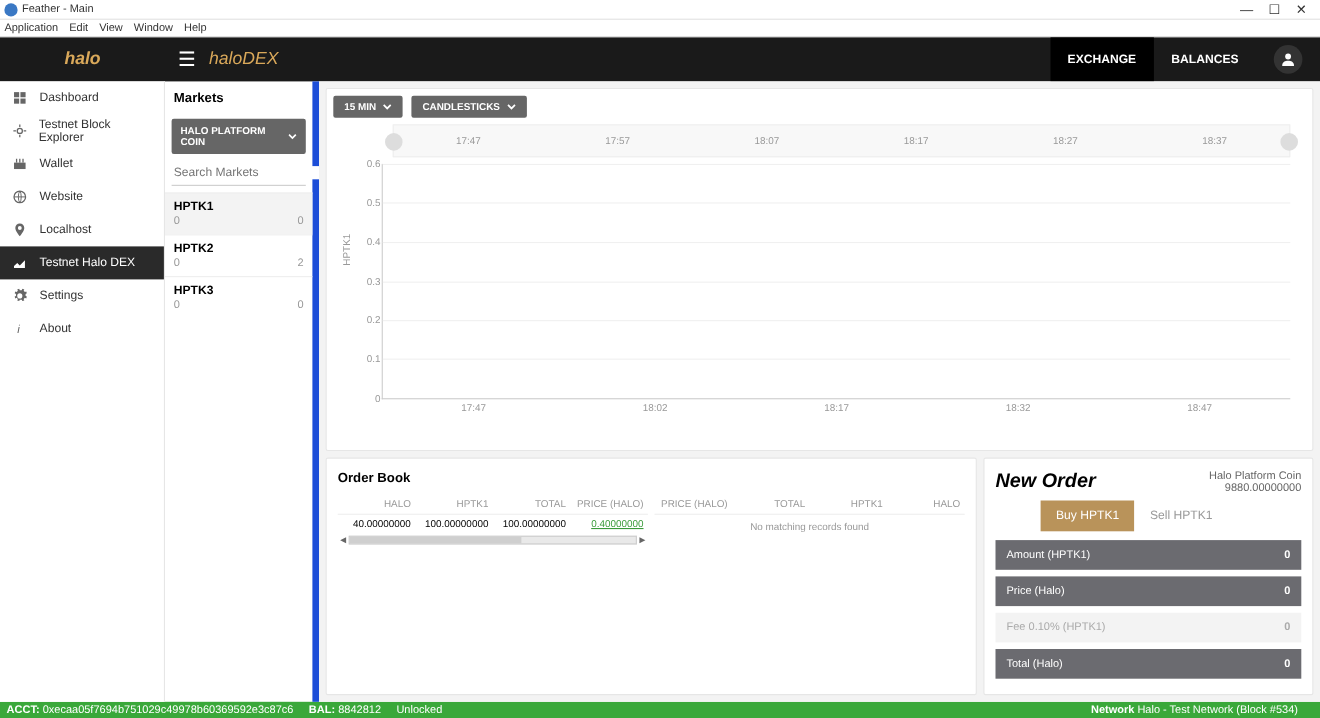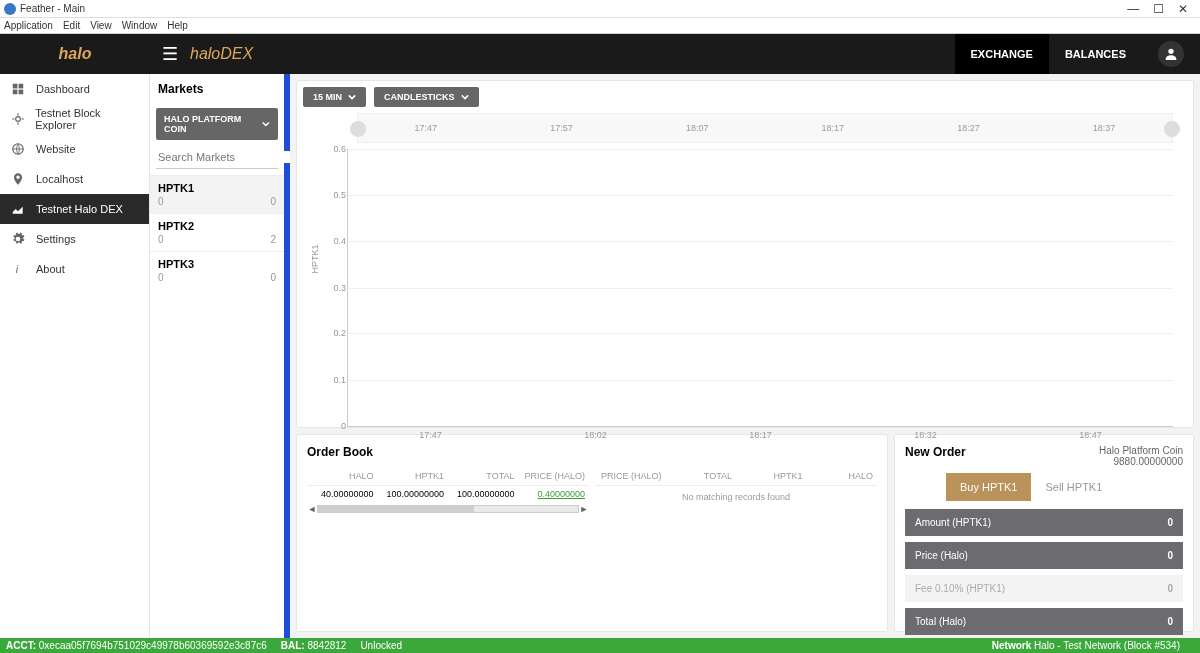--- a/index.html
+++ b/index.html
@@ -53,21 +53,21 @@
 .content { flex:1; background:#f3f3f3; display:flex; flex-direction:column; padding:6px; gap:6px; overflow:hidden;justify-content:space-between; }
 .chart-card { background:#fff; border:1px solid #e6e6e6; border-radius:2px; flex:0 0 330px; display:flex; flex-direction:column; }
 .chart-toolbar { padding:6px; display:flex; gap:8px; }
 .chip { background:#666; color:#fff; font-size:9px; font-weight:bold; padding:5px 10px; border-radius:2px; display:flex; align-items:center; gap:6px; cursor:pointer; }
 .chip svg { width:8px; height:8px; fill:#fff; }
 .chart-body { flex:1; position:relative; padding-left:40px; }
 .chart-slider { height:30px; background:#f8f8f8; border:1px solid #eee; margin:0 20px; position:relative; display:flex; align-items:center; justify-content:space-around; font-size:9px; color:#999; }
 .handle { position:absolute; width:16px; height:16px; background:#ddd; border-radius:50%; top:7px; }
 .handle.left { left:-8px; }
 .handle.right { right:-8px; }
-.chart-plot { height:278px; margin:6px 20px 0 10px; position:relative; border-left:1px solid #ccc; border-bottom:1px solid #ccc; }
+.chart-plot { height:214px; margin:6px 20px 0 10px; position:relative; border-left:1px solid #ccc; border-bottom:1px solid #ccc; }
 .ytick { position:absolute; left:-24px; font-size:9px; color:#999; transform:translateY(-50%); width:22px; text-align:right; }
 .gridline { position:absolute; left:0; right:0; border-top:1px solid #f0f0f0; }
 .ylabel { position:absolute; left:-38px; top:50%; transform:rotate(-90deg) translateX(50%); transform-origin:left top; font-size:9px; color:#999; }
 .xtick { position:absolute; bottom:-14px; font-size:9px; color:#999; transform:translateX(-50%); }
 
 
 .bottom-row { flex:1; display:flex; gap:6px; min-height:0; }
 .card { background:#fff; border:1px solid #e6e6e6; border-radius:2px; }
 .orderbook { flex:1; padding:10px; display:flex; flex-direction:column; }
 .ob-title { font-weight:bold; font-size:12px; margin-bottom:8px; }
@@ -78,21 +78,21 @@
 .ob-row { display:flex; padding:3px 0; }
 .ob-row .green { color:#3a9b3a; text-decoration:underline; }
 .ob-empty { text-align:center; color:#999; padding:6px 0; }
 .ob-scroll { display:flex; align-items:center; margin-top:2px; }
 .ob-scroll-track { flex:1; height:8px; background:#e9e9e9; border:1px solid #ccc; position:relative; }
 .ob-scroll-thumb { position:absolute; left:0; top:0; bottom:0; width:60%; background:#cfcfcf; }
 .ob-arrow { width:10px; text-align:center; font-size:9px; color:#666; }
 
 .neworder { width:300px; padding:10px; display:flex; flex-direction:column; }
 .no-head { display:flex; justify-content:space-between; align-items:flex-start; margin-bottom:6px; }
-.no-title { font-weight:bold; font-size:12px; }
+.no-title { font-weight:bold; font-size:18px;font-style:italic; }
 .no-coin { font-size:10px; text-align:right; color:#666; }
 .no-coin .bal { color:#666; font-size:10px; }
 .no-tabs { display:flex; margin-bottom:8px;padding-left:41px; }
 .no-tab { padding:8px 14px; font-size:11px; cursor:pointer; color:#999; }
 .no-tab.active { background:#b9935a; color:#fff; }
 .no-field { background:#6b6b70; color:#fff; display:flex; justify-content:space-between; align-items:center; padding:8px 10px; margin-bottom:6px; font-size:10px; }
 .no-field.light { background:#f3f3f3; color:#aaa; }
 .no-field .val { font-weight:bold; }
 
 
@@ -156,20 +156,31 @@
       <span>Dashboard</span>
     </div>
     <div class="side-item">
       <span class="side-icon">
           <svg viewBox="0 0 24 24">
             <circle cx="12" cy="12" r="4" fill="none" stroke="#666" stroke-width="2"></circle>
             <path d="M12 2v4M12 18v4M2 12h4M18 12h4" stroke="#666" stroke-width="2"></path>
           </svg>
         </span>
       <span>Testnet Block Explorer</span>
+    </div>
+    <div class="side-item">
+      <span class="side-icon">
+          <svg viewBox="0 0 24 24">
+            <rect x="3" y="10" width="18" height="10"></rect>
+            <rect x="6" y="4" width="2" height="6"></rect>
+            <rect x="11" y="4" width="2" height="6"></rect>
+            <rect x="16" y="4" width="2" height="6"></rect>
+          </svg>
+        </span>
+      <span>Wallet</span>
     </div>
     <div class="side-item">
       <span class="side-icon">
           <svg viewBox="0 0 24 24">
             <circle cx="12" cy="12" r="9" fill="none" stroke="#666" stroke-width="2"></circle>
             <path d="M3 12h18M12 3c3 3 3 15 0 18M12 3c-3 3-3 15 0 18" fill="none" stroke="#666" stroke-width="1.5"></path>
           </svg>
         </span>
       <span>Website</span>
     </div>

